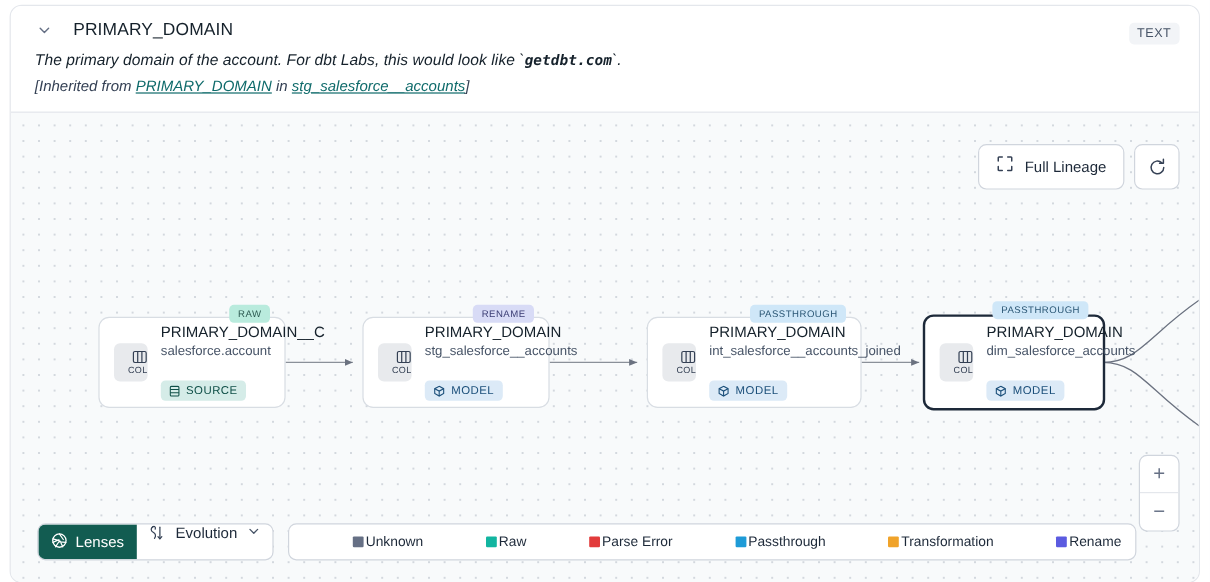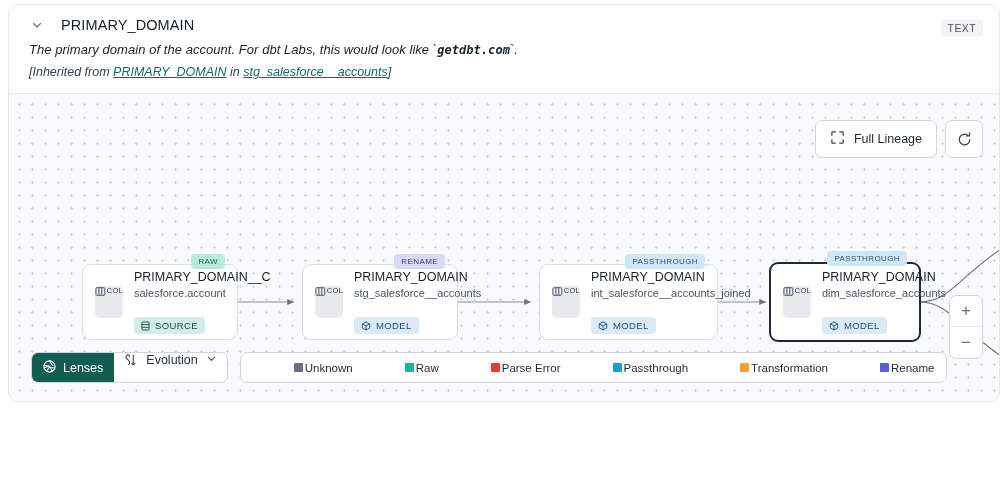--- a/index.html
+++ b/index.html
@@ -6,21 +6,21 @@
   * { box-sizing: border-box; margin: 0; padding: 0; }
   html, body {
     width: 1008px; height: 485px;
     background: #ffffff;
     font-family: "Liberation Sans", sans-serif;
     -webkit-font-smoothing: antialiased;
   }
   .panel {
     position: absolute;
     left: 8px; top: 4px;
-    width: 992px; height: 398px;
+    width: 992px; height: 482px;
     background: #ffffff;
     border: 1px solid #e4e7ec;
     border-radius: 10px;
     overflow: hidden;
   }
 
   
   .header { position: relative; height: 88px; background: #fff; }
   .hdr-row { display: flex; align-items: center; padding: 12px 16px 0 20px; }
   .chev {
@@ -99,21 +99,21 @@
     border: 1px solid #d8dde3;
     border-radius: 9px;
     height: 76px;
     display: flex; align-items: center;
     padding-left: 12px;
     cursor: pointer;
   }
   .node.selected { border: 2px solid #1d2939; }
   .col-chip {
     width: 28px; height: 32px; background: #e8eaed; border-radius: 5px;
-    display: flex; flex-direction: row; align-items: flex-start; justify-content: center;
+    display: flex; flex-direction: column; align-items: flex-end; justify-content: center;
     gap: 1px; flex: 0 0 auto;
   }
   .col-chip .ctxt { font-size: 7.5px; color: #344054; letter-spacing: .3px; }
   .node-body { padding-left: 11px; display: flex; flex-direction: column; gap: 3px; }
   .node-title { font-size: 12.5px; color: #15212b; white-space: nowrap; }
   .node-sub { font-size: 11px; color: #475467; white-space: nowrap; }
   .kind-badge {
     margin-top: 15px; align-self: flex-start;
     display: inline-flex; align-items: center; gap: 5px;
     font-size: 9.5px; letter-spacing: .4px;

